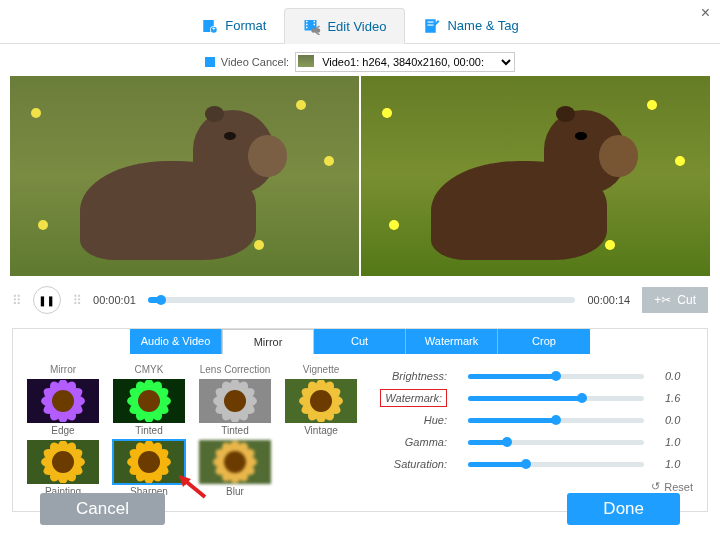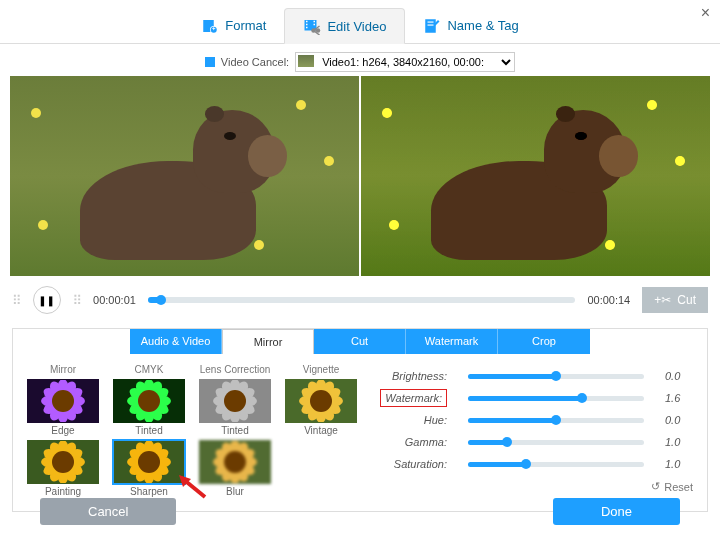--- a/index.html
+++ b/index.html
@@ -68,21 +68,21 @@
   .slider-row { display:flex; align-items:center; gap:21px; font-size:11px; color:#555; margin-bottom:10px;font-style:italic; }
   .slider-row .label { width:72px; text-align:right; }
   .slider-row.highlight .label span { border:1px solid #e02020; padding:2px 4px; }
   .slider-track { flex:1; height:5px; background:#dfe6ea; position:relative; border-radius:3px; }
   .slider-track .fill { position:absolute; left:0; top:0; bottom:0; background:#1e9fff; border-radius:3px; }
   .slider-track .knob { position:absolute; top:50%; transform:translate(-50%,-50%); width:10px;height:10px;border-radius:50%;background:#1e9fff; }
   .slider-row .val { width:28px; }
   .reset { font-size:11px; color:#777; display:flex; align-items:center; gap:4px; justify-content:flex-end; margin-top:6px; cursor:pointer;}
 
   .footer { position:absolute; bottom:12px; left:0; right:0; display:flex; justify-content:space-between; padding: 0 40px; }
-  .btn { font-size:13px; padding:6px 48px; border:none; border-radius:3px; cursor:pointer;text-align:right; }
+  .btn { font-size:17px; padding:6px 36px; border:none; border-radius:3px; cursor:pointer;text-align:right; }
   .btn.cancel { background:#9aa3ac; color:#fff; }
   .btn.done { background:#1e9fff; color:#fff; }
 
   .arrow-ann { position:absolute; left:177px; top:475px; pointer-events:none; }
   .arrow-ann svg { width:30px; height:24px; }
 </style>
 </head>
 <body>
 
 <div class="close">×</div>

